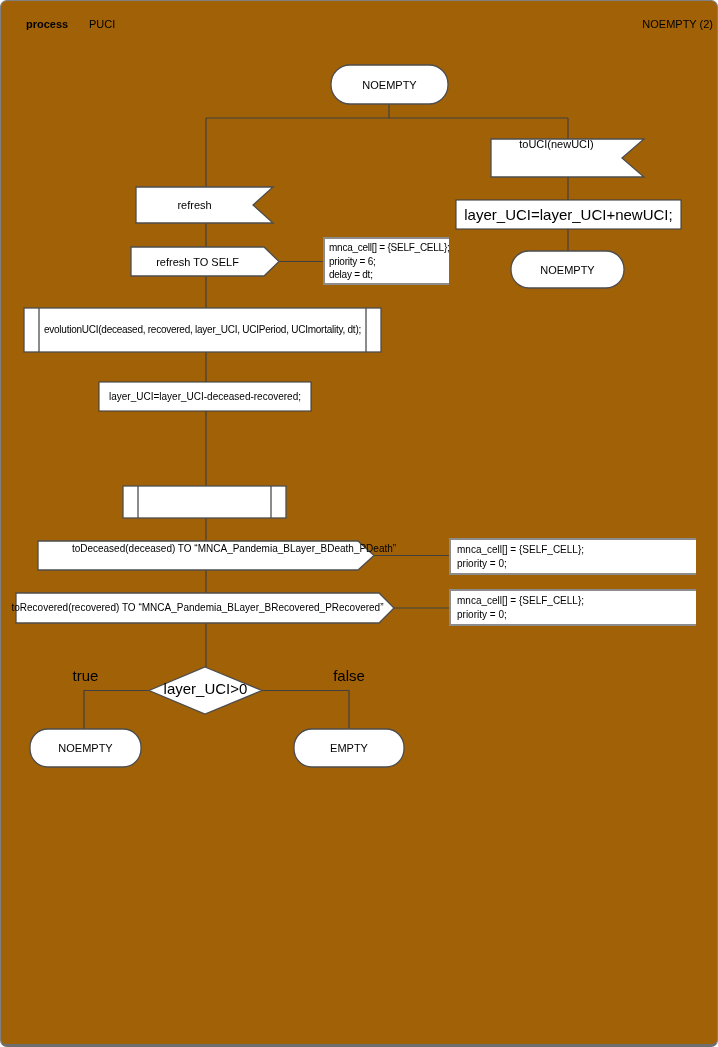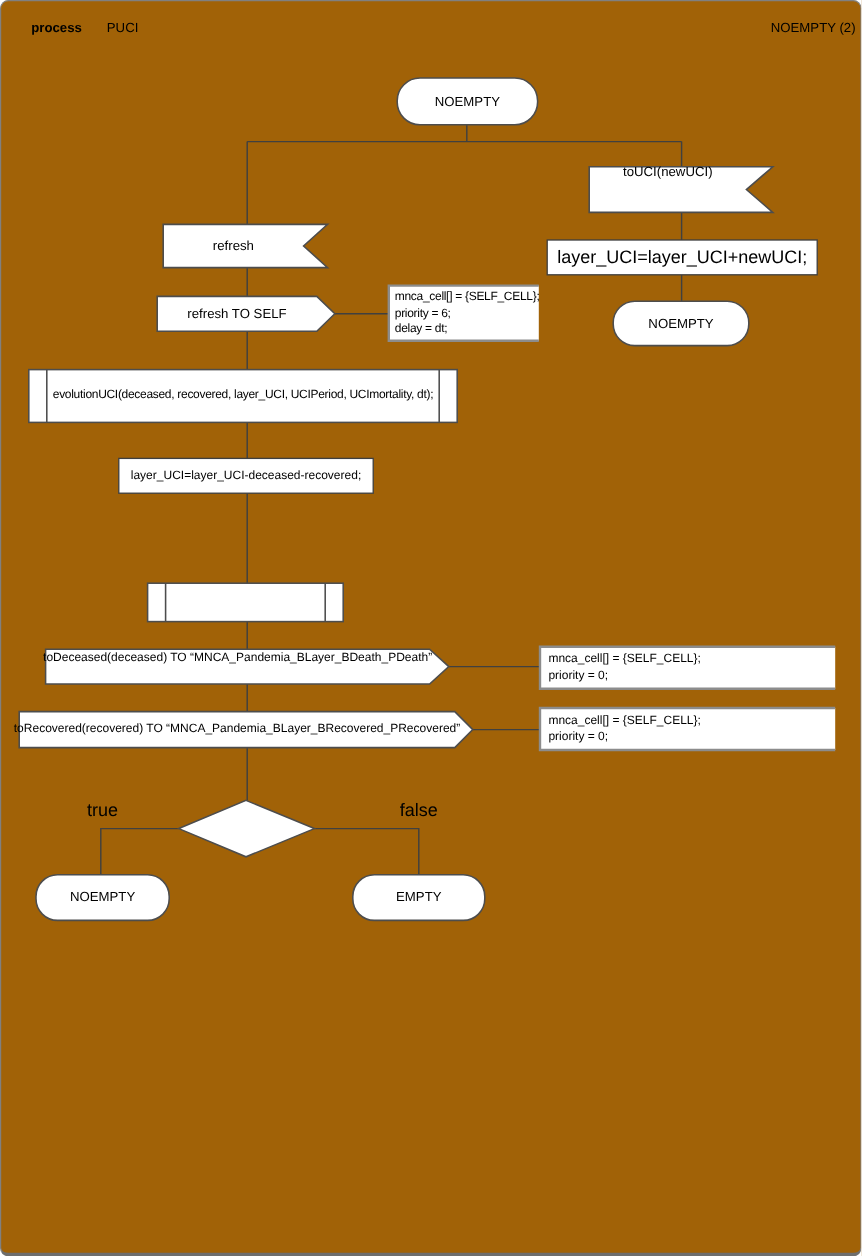--- a/index.html
+++ b/index.html
@@ -93,31 +93,32 @@
 
   <div class="comment tight" style="left:328px;top:240px;">
     <div>mnca_cell[] = {SELF_CELL};</div>
     <div>priority = 6;</div>
     <div>delay = dt;</div>
   </div>
 
   <div class="lbl f10 tight" style="left:23px;top:307px;width:357px;height:44px;">evolutionUCI(deceased, recovered, layer_UCI, UCIPeriod, UCImortality, dt);</div>
   <div class="lbl f10" style="left:98px;top:381px;width:212px;height:29px;">layer_UCI=layer_UCI-deceased-recovered;</div>
 
-  <div class="lbl f10" style="left:37px;top:540px;width:320px;height:16px;">toDeceased(deceased) TO “MNCA_Pandemia_BLayer_BDeath_PDeath”</div>
+  <div class="lbl f10" style="left:37px;top:540px;width:320px;height:16px;padding-left:36px;">toDeceased(deceased) TO “MNCA_Pandemia_BLayer_BDeath_PDeath”</div>
   <div class="comment" style="left:456px;top:542px;">
     <div>mnca_cell[] = {SELF_CELL};</div>
     <div>priority = 0;</div>
   </div>
 
   <div class="lbl f10" style="left:15px;top:592px;width:363px;height:30px;">toRecovered(recovered) TO “MNCA_Pandemia_BLayer_BRecovered_PRecovered”</div>
   <div class="comment" style="left:456px;top:593px;">
     <div>mnca_cell[] = {SELF_CELL};</div>
     <div>priority = 0;</div>
   </div>
 
+  <div class="lbl f105" style="left:148px;top:666px;width:113px;height:44px;">layer_UCI&gt;0</div>
   <div class="lbl f105" style="left:62px;top:668px;width:45px;height:14px;">true</div>
   <div class="lbl f105" style="left:326px;top:668px;width:44px;height:14px;">false</div>
 
   <div class="lbl" style="left:29px;top:728px;width:111px;height:38px;">NOEMPTY</div>
   <div class="lbl" style="left:293px;top:728px;width:110px;height:38px;">EMPTY</div>
 
 </div>
 
 </body></html>

